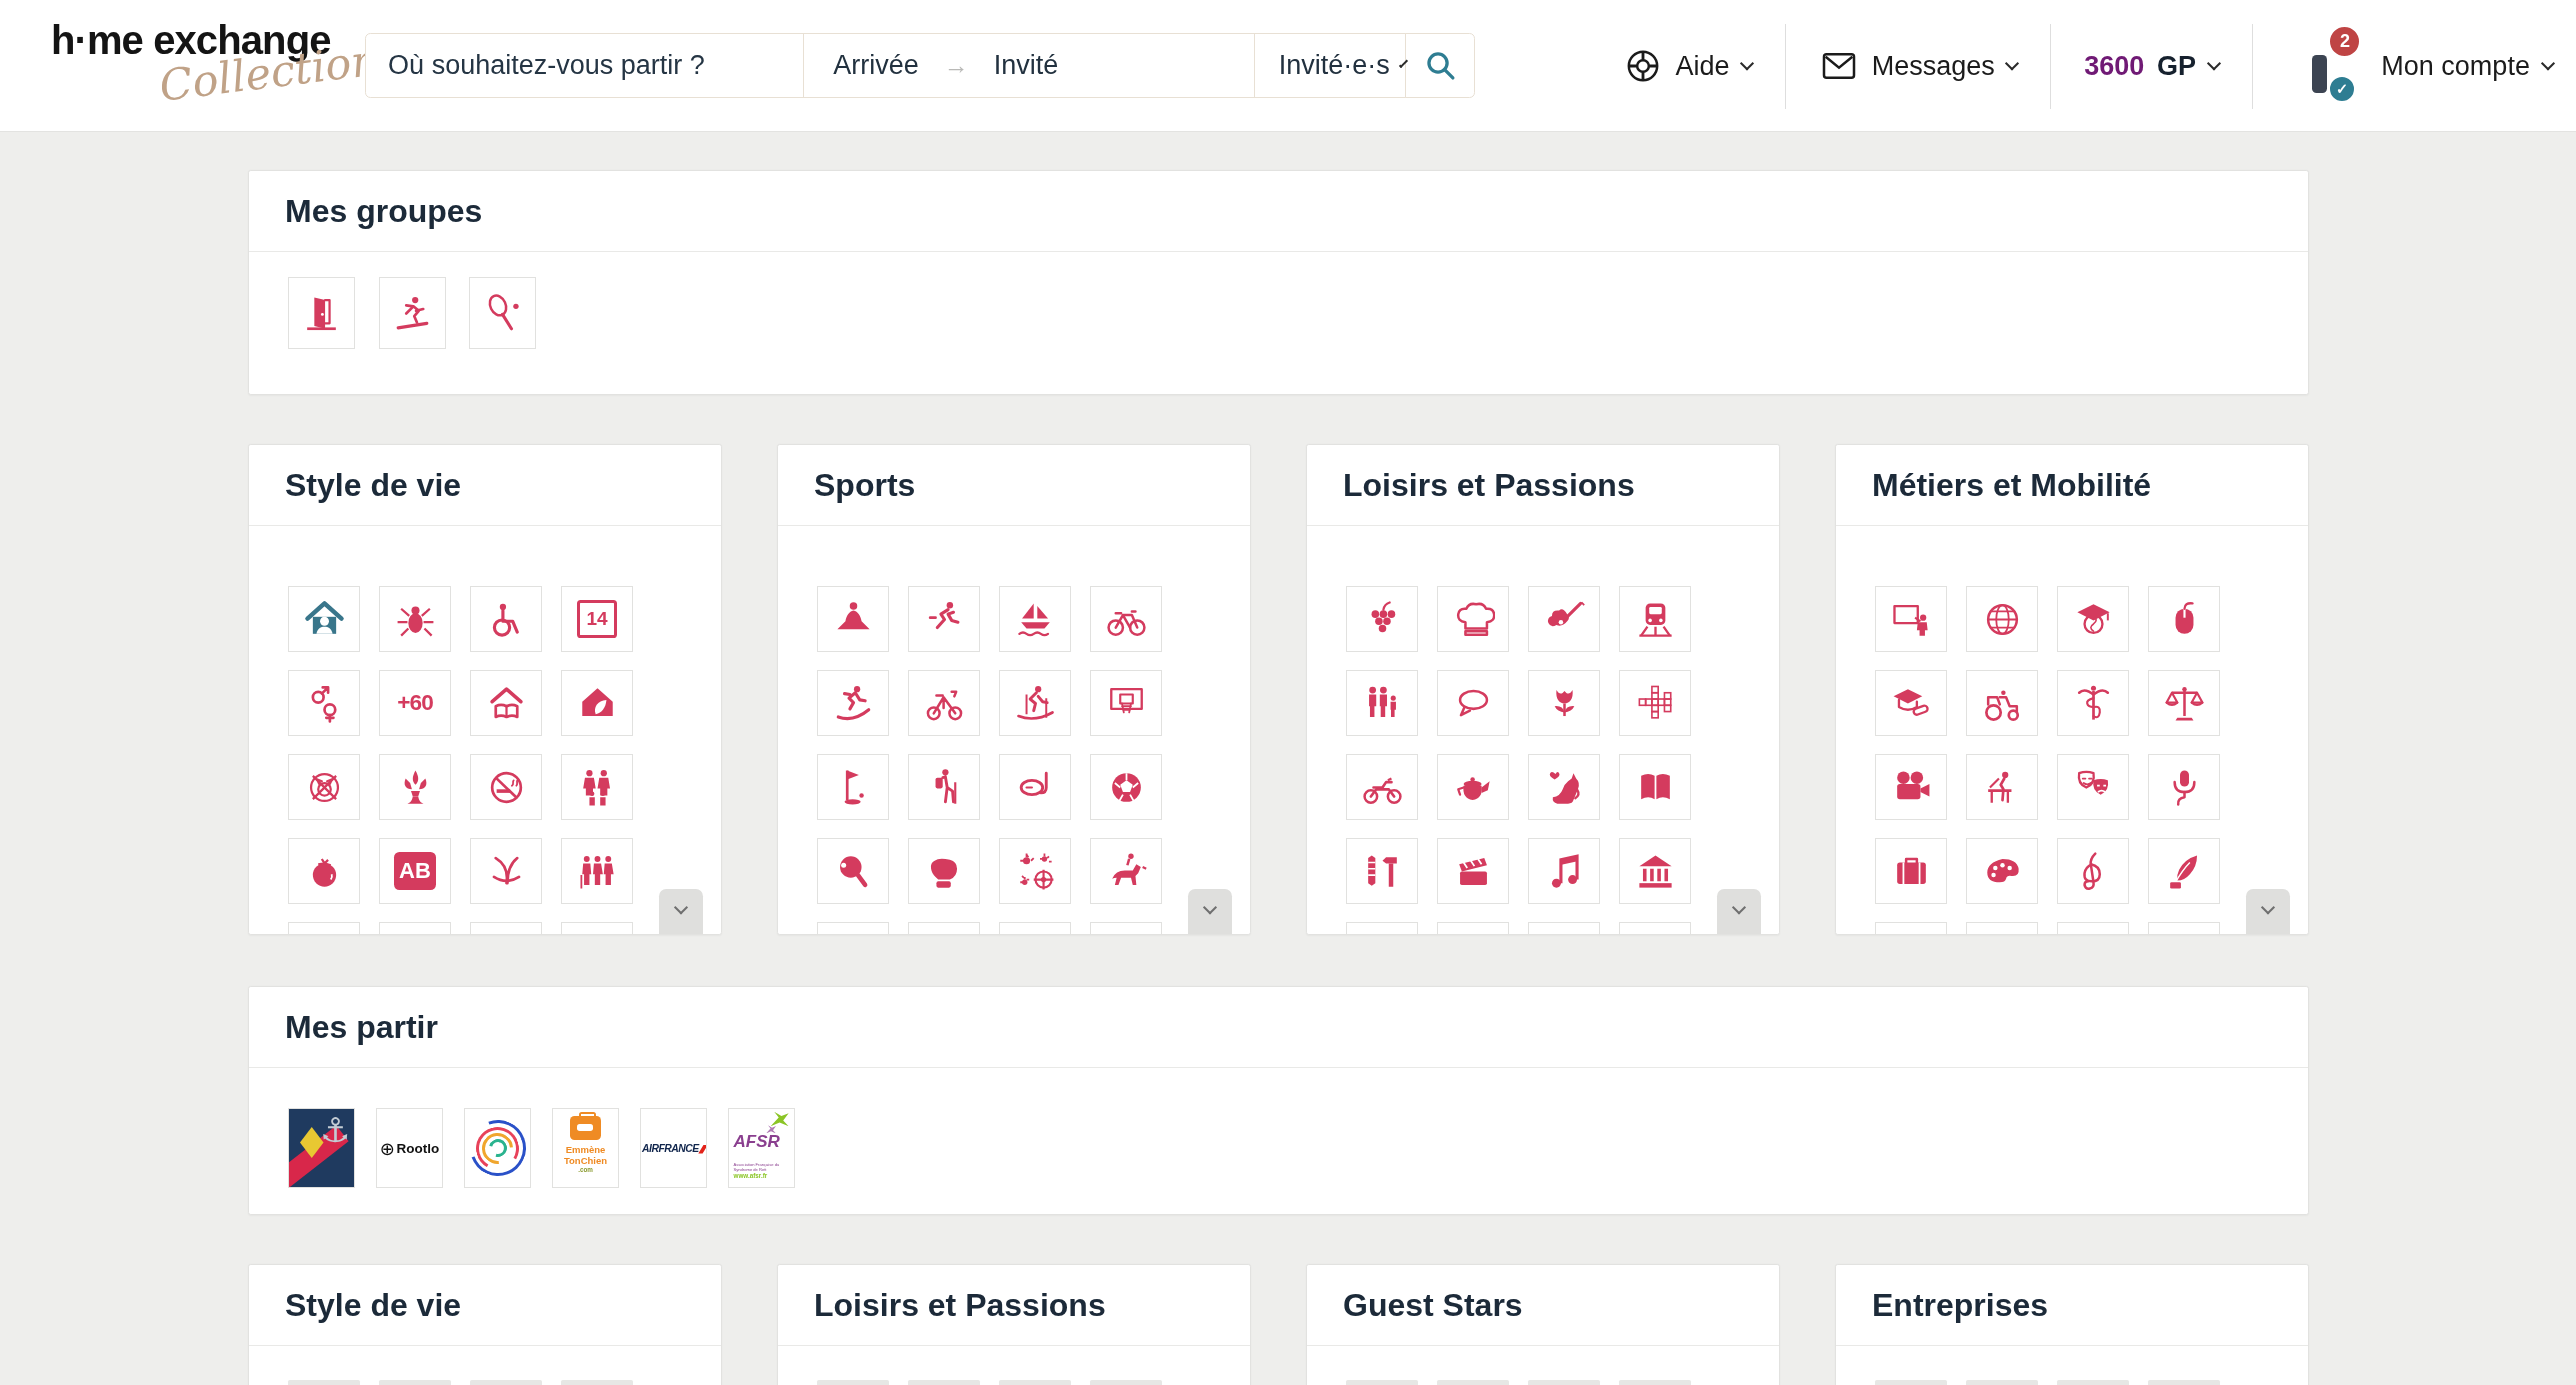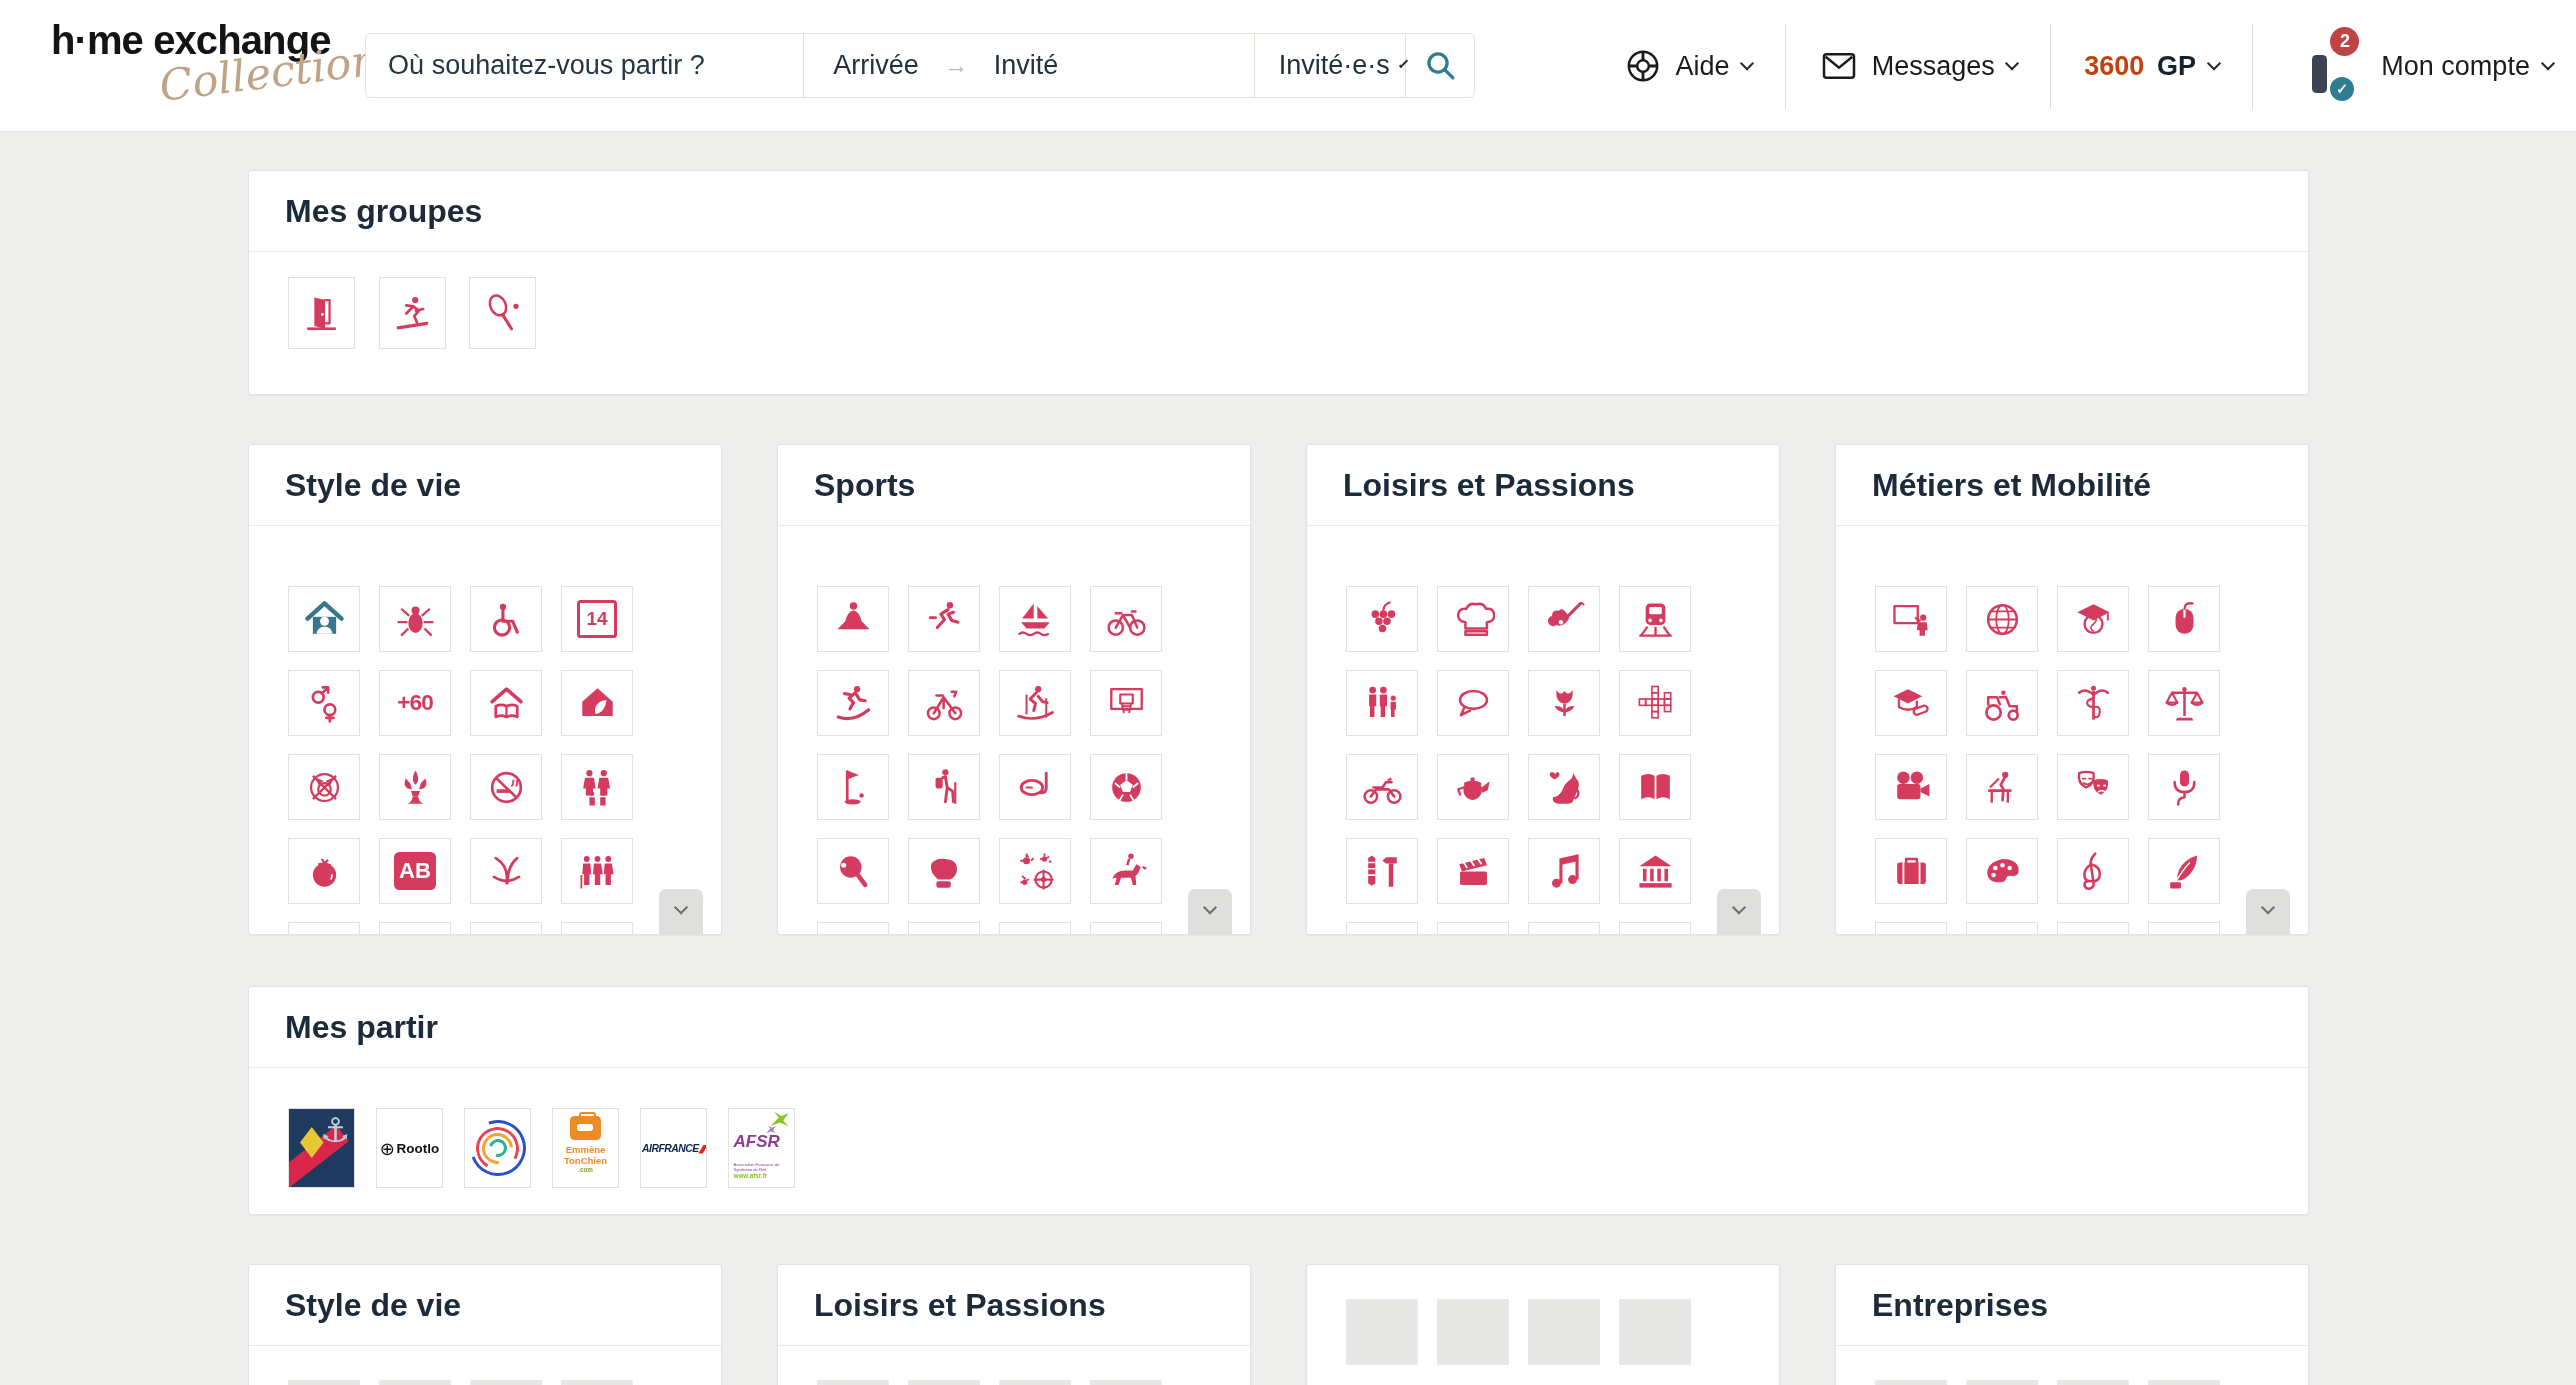--- a/index.html
+++ b/index.html
@@ -21,21 +21,21 @@
   .seg-dates .dt { font-size:27px; color:#22313f; }
   .seg-dates .arrow { font-size:25px; color:#b9b9b7; }
   .seg-guests { width:152px; padding-left:23.5px; gap:12.6px; font-size:27px; color:#22313f; }
   .seg-search { width:70px; justify-content:center; border-radius:0 5.4px 5.4px 0; cursor:pointer; }
 
   .chev { width:10px; height:10px; border-right:2.3px solid #2a2a2a; border-bottom:2.3px solid #2a2a2a; transform:rotate(45deg) translate(-1.8px,-1.8px); display:inline-block; }
 
   .rnav { position:absolute; right:23.5px; top:0; height:132px; display:flex; align-items:center; }
   .rnav-item { display:flex; align-items:center; gap:12.6px; font-size:27px; color:#1b1b1b; cursor:pointer; white-space:nowrap; }
   .rdiv { width:0.9px; height:85px; background:#dedede; margin:0 33px; }
-  .gp-num { color:#c2410c; font-weight:600; }
+  .gp-num { color:#701a75; font-weight:600; }
   .gp-unit { color:#16212e; font-weight:600; }
   .nav-ic { width:40px; height:40px; }
   .nav-ic svg { width:100%; height:100%; stroke:#1b1b1b; fill:none; stroke-width:3; }
 
   .avatar-wrap { position:relative; width:67px; height:67px; margin-right:16.3px; }
   .avatar { width:67px; height:67px; border-radius:50%; background:linear-gradient(120deg,#cdb493 0%,#b99b78 45%,#8f7a60 100%); overflow:hidden; position:relative; }
   .avatar::after { content:""; position:absolute; left:27px; top:22px; width:14.5px; height:38px; background:#3c4452; border-radius:4.5px; }
   .badge-count { position:absolute; top:-7.2px; right:-9px; width:33px; height:33px; border-radius:50%; background:#bf4444; border:2.7px solid #fff; color:#fff; font-size:18px; font-weight:700; display:flex; align-items:center; justify-content:center; }
   .badge-check { position:absolute; bottom:-3.6px; right:-3.6px; width:28px; height:28px; border-radius:50%; background:#2e7d92; border:2.7px solid #fff; color:#fff; font-size:14.5px; font-weight:700; display:flex; align-items:center; justify-content:center; }
 
@@ -1047,20 +1047,23 @@
           <span class="card-title">Loisirs et Passions</span>
         </div>
       <div class="ghost-body">
           <div class="ghost"></div>
           <div class="ghost"></div>
           <div class="ghost"></div>
           <div class="ghost"></div>
         </div>
     </div>
     <div class="card cat-card2">
+      <div class="card-head">
+          <span class="card-title">Guest Stars</span>
+        </div>
       <div class="ghost-body">
           <div class="ghost"></div>
           <div class="ghost"></div>
           <div class="ghost"></div>
           <div class="ghost"></div>
         </div>
     </div>
     <div class="card cat-card2">
       <div class="card-head">
           <span class="card-title">Entreprises</span>

